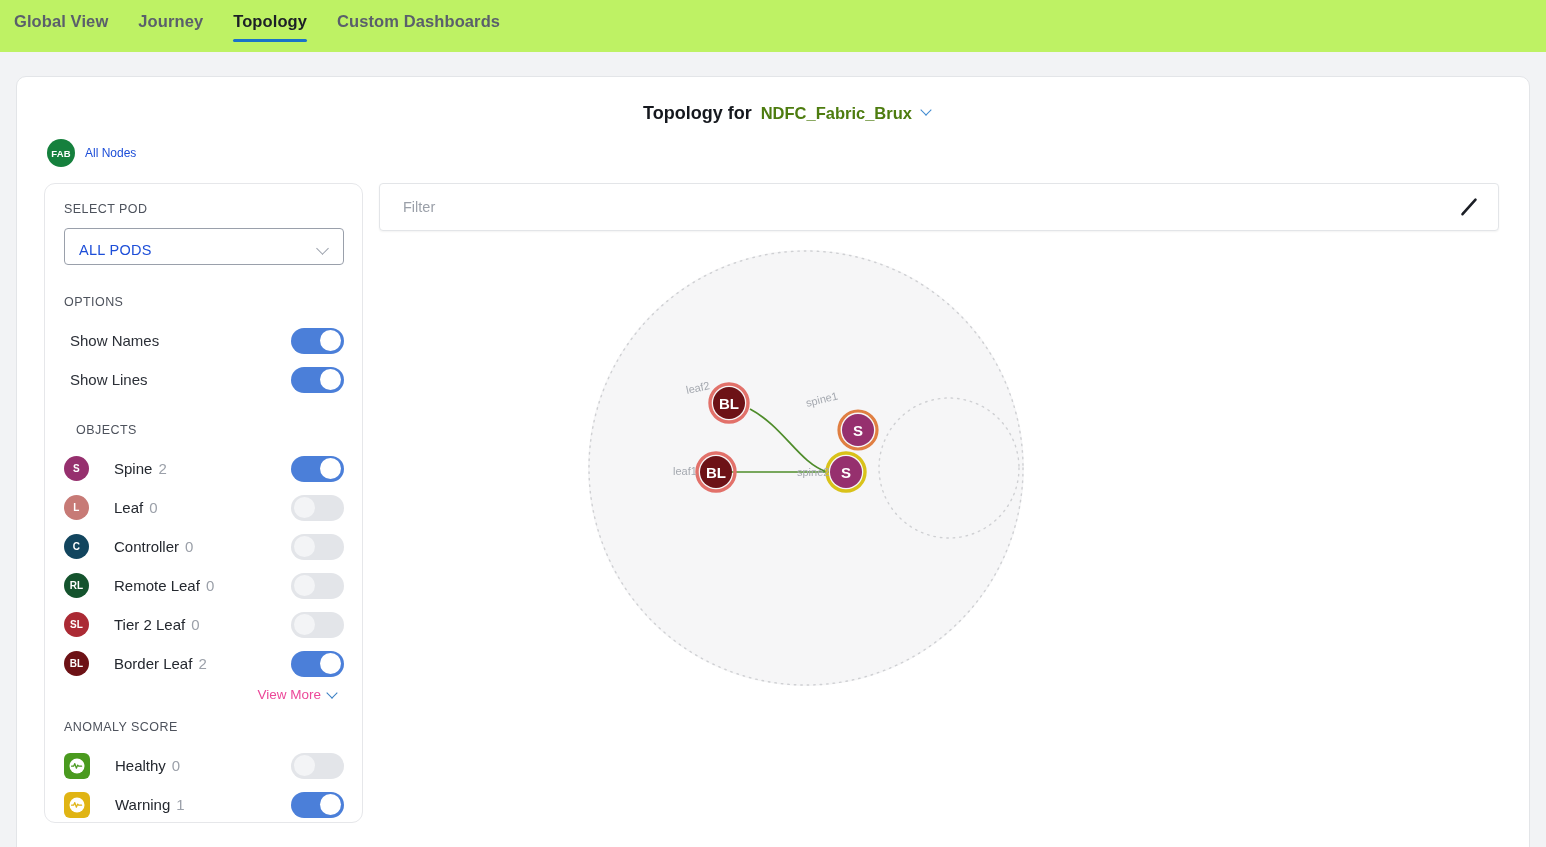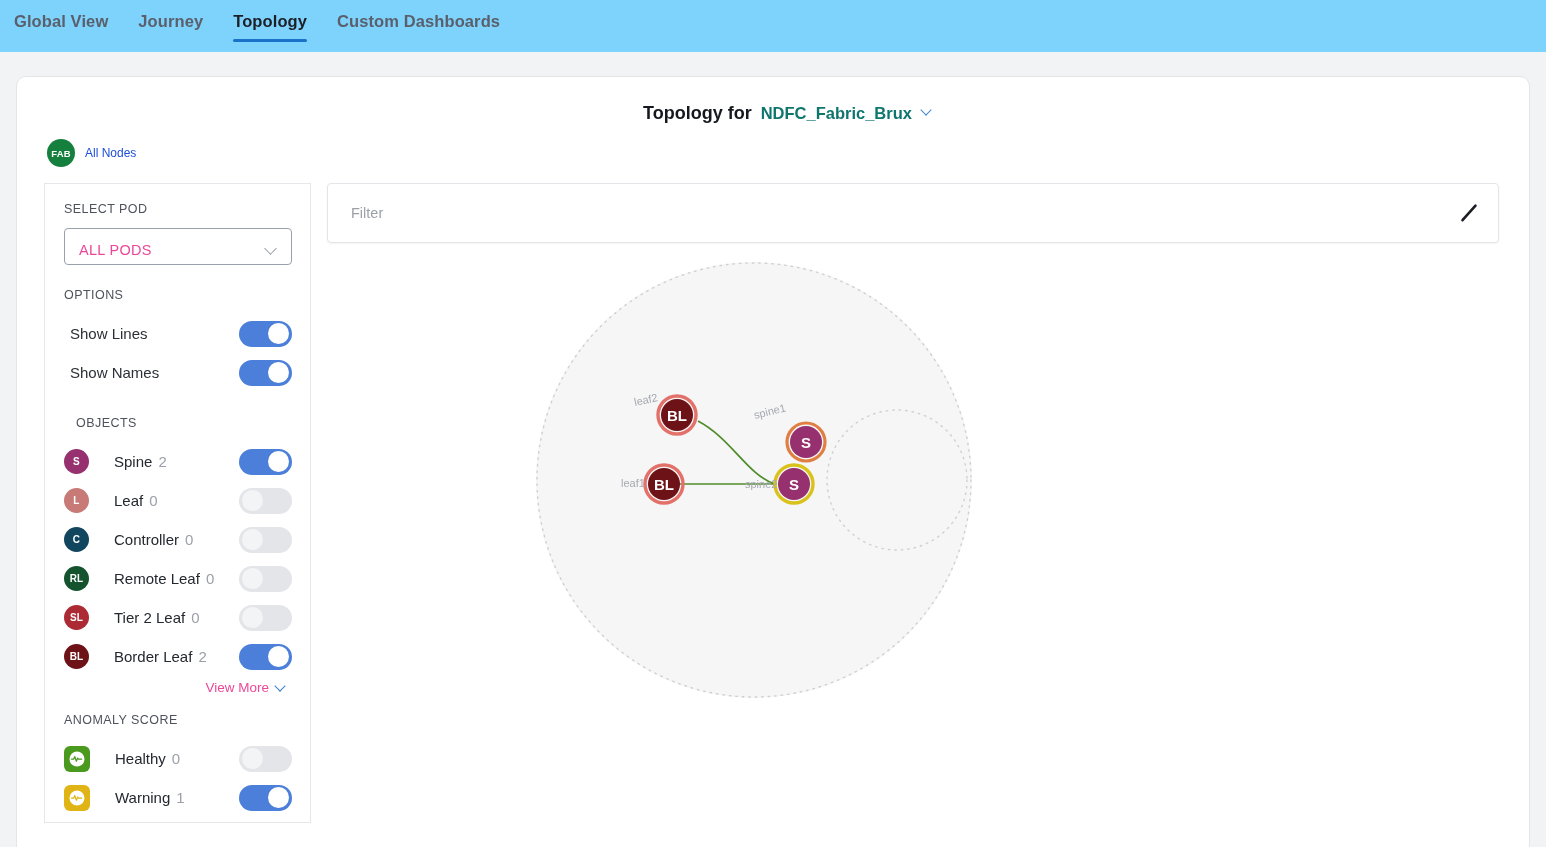--- a/index.html
+++ b/index.html
@@ -10,21 +10,21 @@
     overflow: hidden;
   }
 
   
   .topnav {
     height: 52px;
     display: flex;
     align-items: flex-start;
     padding: 12px 0 0 14px;
     gap: 30px;
-    background: #7dd3fc;
+    background: #bef264;
   }
   .nav-item {
     font-size: 16.5px;
     color: #5a5f6b;
     font-weight: bold;
     padding-bottom: 11px;
     position: relative;
     cursor: pointer;
     letter-spacing: .1px;
   }
@@ -52,21 +52,21 @@
   .card-head { padding: 26px 0 0 30px; }
   .title-row {
     display: flex;
     align-items: baseline;
     gap: 9px;
     font-size: 18px;
     justify-content: center;
   }
   .title-static { font-weight: bold; color: #15181e; }
   .title-fabric {
-    color: #0f766e;
+    color: #4d7c0f;
     font-weight: bold;
     font-size: 16.5px;
     cursor: pointer;
   }
   .chev-sm {
     width: 12px; height: 12px;
     position: relative; top: -2px;
     cursor: pointer;
   }
   .chev-sm::before {
@@ -101,48 +101,48 @@
 
   
   .body-row {
     display: flex;
     gap: 16px;
     padding: 16px 30px 0 27px;
   }
 
   
   .sidebar {
-    width: 267px;
+    width: 319px;
     flex: none;
     border: 1px solid #e6e7ea;
-    border-radius: 0;
+    border-radius: 11px;
     background: #fff;
     padding: 18px 18px 10px 19px;
     height: 640px;
     overflow: hidden;
   }
   .sec-label {
     font-size: 12.5px;
     color: #4d525c;
     letter-spacing: .45px;
     margin-bottom: 12px;
   }
   .pod-select {
     height: 37px;
     border: 1px solid #9aa0ab;
     border-radius: 4px;
     display: flex;
     align-items: center;
     justify-content: space-between;
     padding: 6px 13px 0 14px;
     font-size: 14.5px;
-    color: #ec4899;
+    color: #1d4ed8;
     letter-spacing: .3px;
     cursor: pointer;
-    margin-bottom: 23px;
+    margin-bottom: 30px;
   }
   .chev-dn {
     width: 13px; height: 13px;
     position: relative;
   }
   .chev-dn::before {
     content: "";
     position: absolute;
     left: 1px; top: 1px;
     width: 8px; height: 8px;
@@ -240,21 +240,21 @@
     display: flex;
     align-items: center;
     justify-content: center;
     flex: none;
   }
   .anom-badge svg { display: block; }
 
   
   .topo-wrap { flex: 1; min-width: 0; }
   .filterbar {
-    height: 60px;
+    height: 48px;
     border: 1px solid #e3e5e8;
     border-radius: 4px;
     background: #fff;
     display: flex;
     align-items: center;
     padding: 0 18px 0 23px;
     box-shadow: 0 1px 2px rgba(0,0,0,.05);
   }
   .filter-text {
     flex: 1;
@@ -314,27 +314,27 @@
 
       <div class="sec-label">SELECT POD</div>
       <div class="pod-select">
         <span>ALL PODS</span>
         <span class="chev-dn"></span>
       </div>
 
       <div class="sec-label">OPTIONS</div>
 
       <div class="opt-row">
+        <span class="opt-label">Show Names</span>
+        <span class="toggle on">
+            <span class="knob"></span>
+          </span>
+      </div>
+      <div class="opt-row">
         <span class="opt-label">Show Lines</span>
-        <span class="toggle on">
-            <span class="knob"></span>
-          </span>
-      </div>
-      <div class="opt-row">
-        <span class="opt-label">Show Names</span>
         <span class="toggle on">
             <span class="knob"></span>
           </span>
       </div>
 
       <div class="sec-label obj-sep" style="margin-top:24px">OBJECTS</div>
 
       <div class="obj-row">
         <span class="obj-badge" style="background:#96306e">S</span>
         <span class="obj-name">Spine</span>

